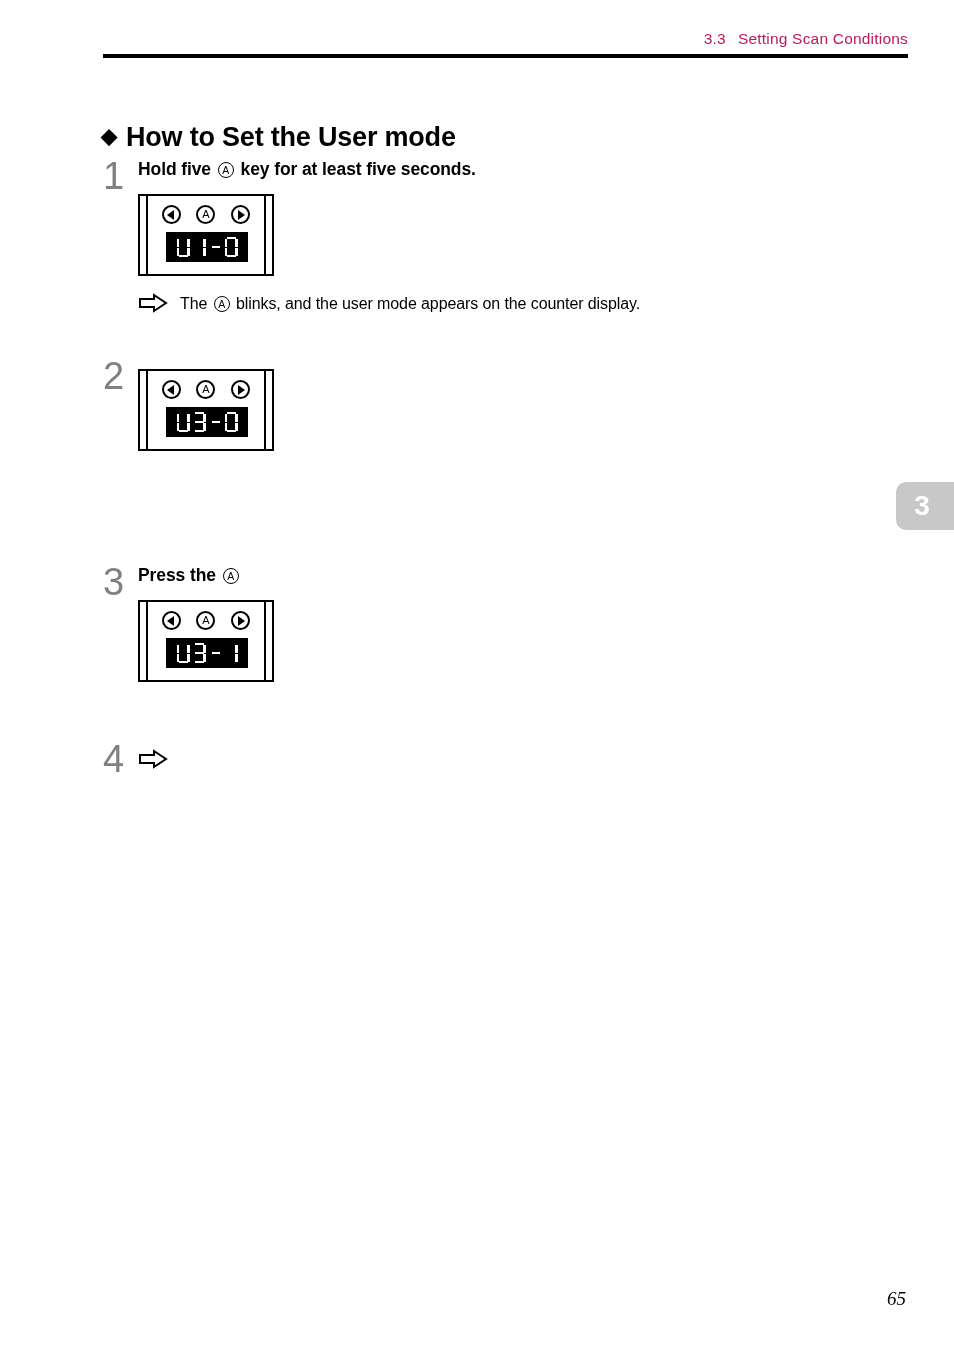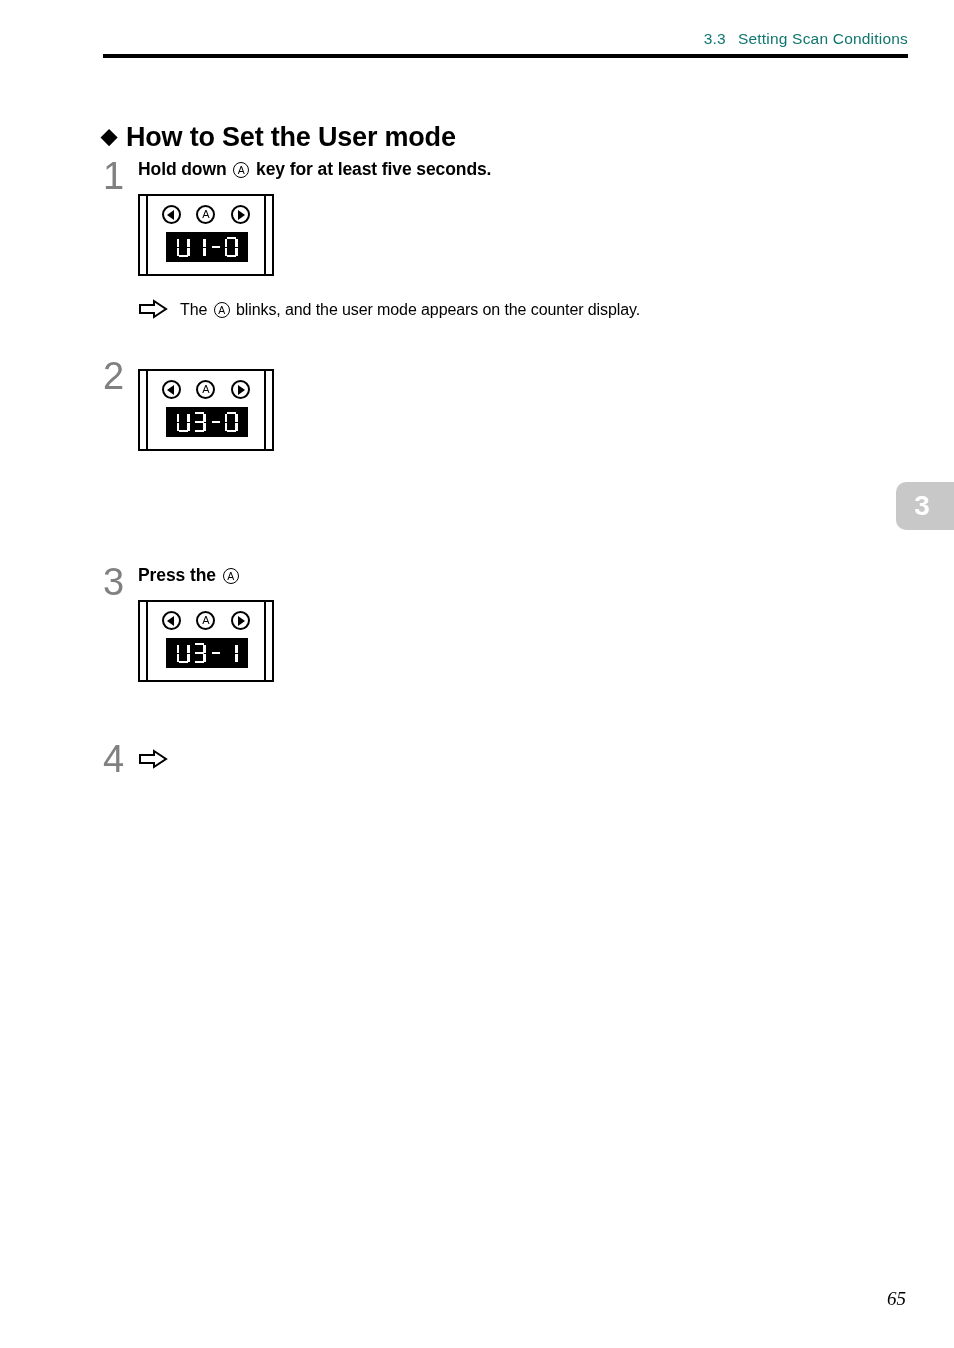--- a/index.html
+++ b/index.html
@@ -20,21 +20,21 @@
   .header-zone {
     position: absolute;
     left: 103px;
     top: 30px;
     width: 805px;
   }
   .header-text {
     text-align: right;
     font-size: 15.5px;
     letter-spacing: 0.2px;
-    color: #0f766e;
+    color: #be185d;
     white-space: nowrap;
   }
   .header-text .hnum { margin-right: 12px; }
   .header-rule {
     margin-top: 6px;
     height: 4px;
     background: #000;
     width: 100%;
   }
 
@@ -219,21 +219,21 @@
   .seg i.f { left: 0;     top: 2px;    width: 2.6px; height: 8px; }
   .seg i.b { right: 0;    top: 2px;    width: 2.6px; height: 8px; }
   .seg i.e { left: 0;     top: 11.2px; width: 2.6px; height: 8px; }
   .seg i.c { right: 0;    top: 11.2px; width: 2.6px; height: 8px; }
   .seg.dash-only i.g { left: 3px; width: 8px; }
 
   
   .note {
     display: flex;
     align-items: flex-start;
-    margin-top: 22px;
+    margin-top: 16px;
   }
   .note-arrow {
     flex: 0 0 auto;
     width: 30px;
     margin-right: 12px;
     padding-top: 1px;
   }
   .note-text {
     font-size: 16px;
     line-height: 24px;
@@ -283,21 +283,21 @@
 </div>
 
 <h1 class="section-title">
   <span class="diamond">◆</span><span>How to Set the User mode</span>
 </h1>
 
 <div class="step" style="top:157px;">
   <div class="step-num">1</div>
   <div class="step-body">
     <div class="step-head">
-      <span>Hold down</span>
+      <span>Hold five</span>
       <span class="ckey"><span class="glyph">A</span></span>
       <span>key for at least five seconds.</span>
     </div>
 
     <div class="panel">
       <div class="edge left"></div>
       <div class="edge right"></div>
       <div class="keys">
         <div class="pkey tri-left">
             <span class="pg"></span>

